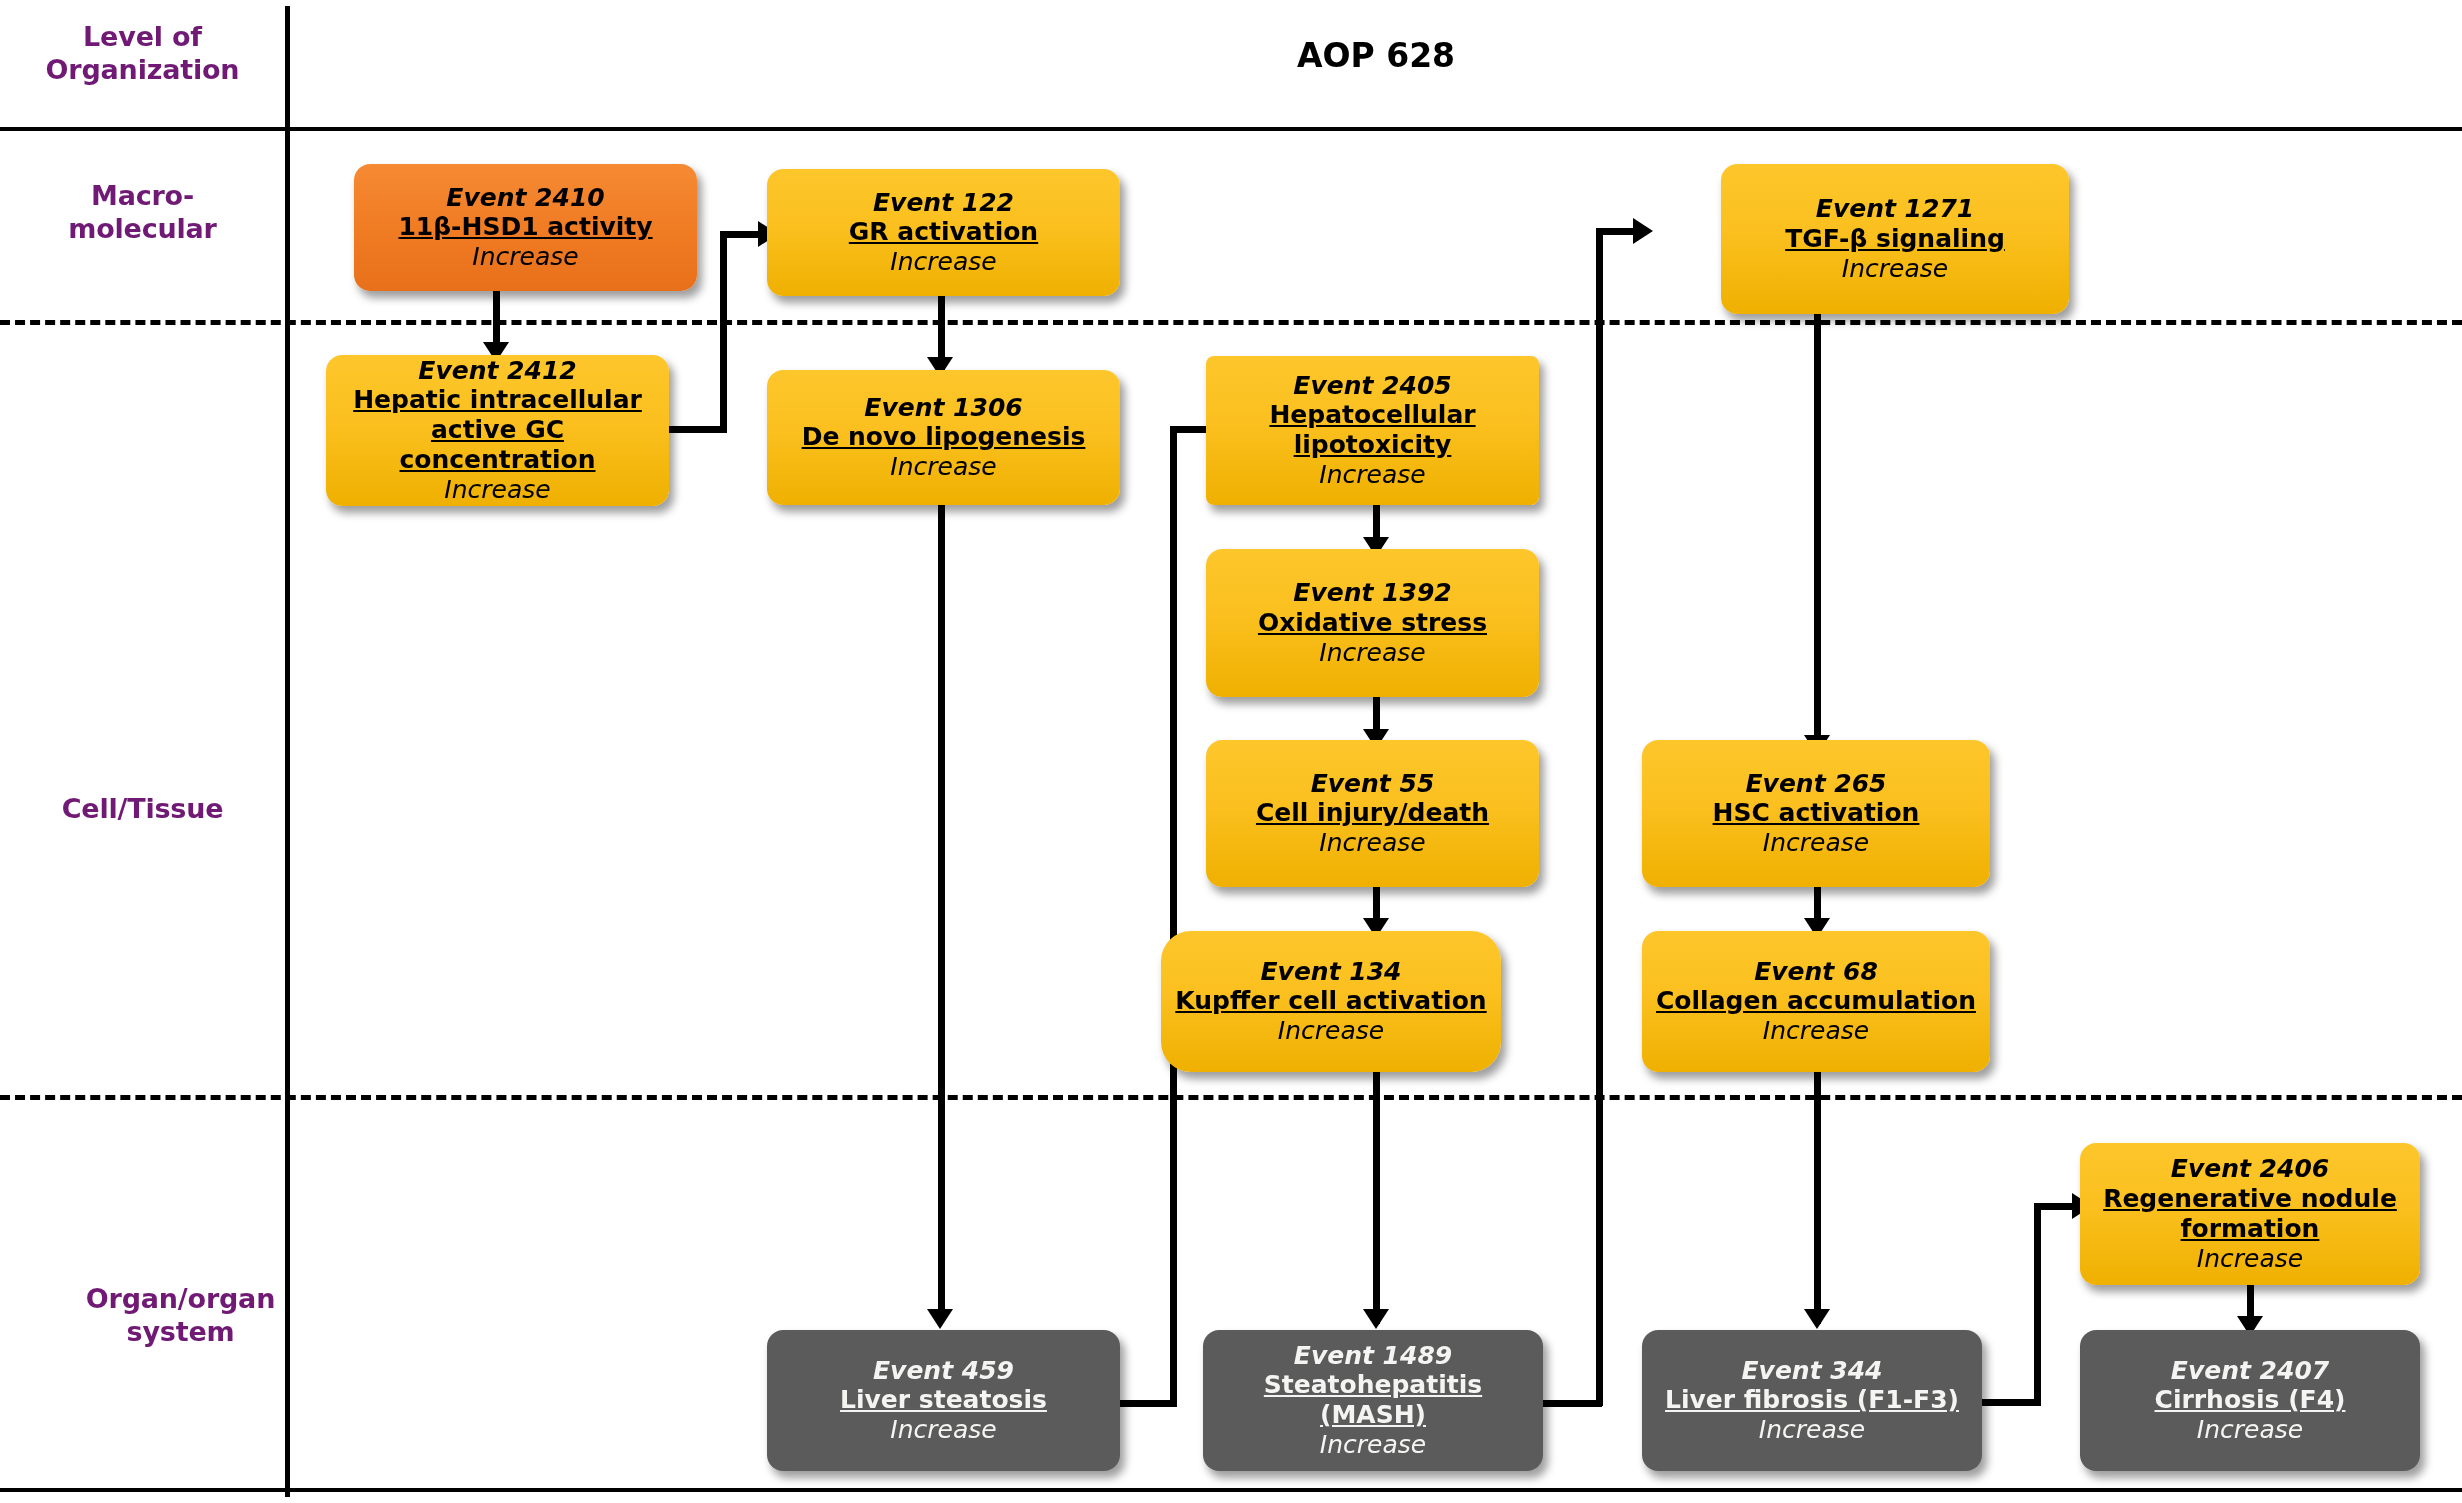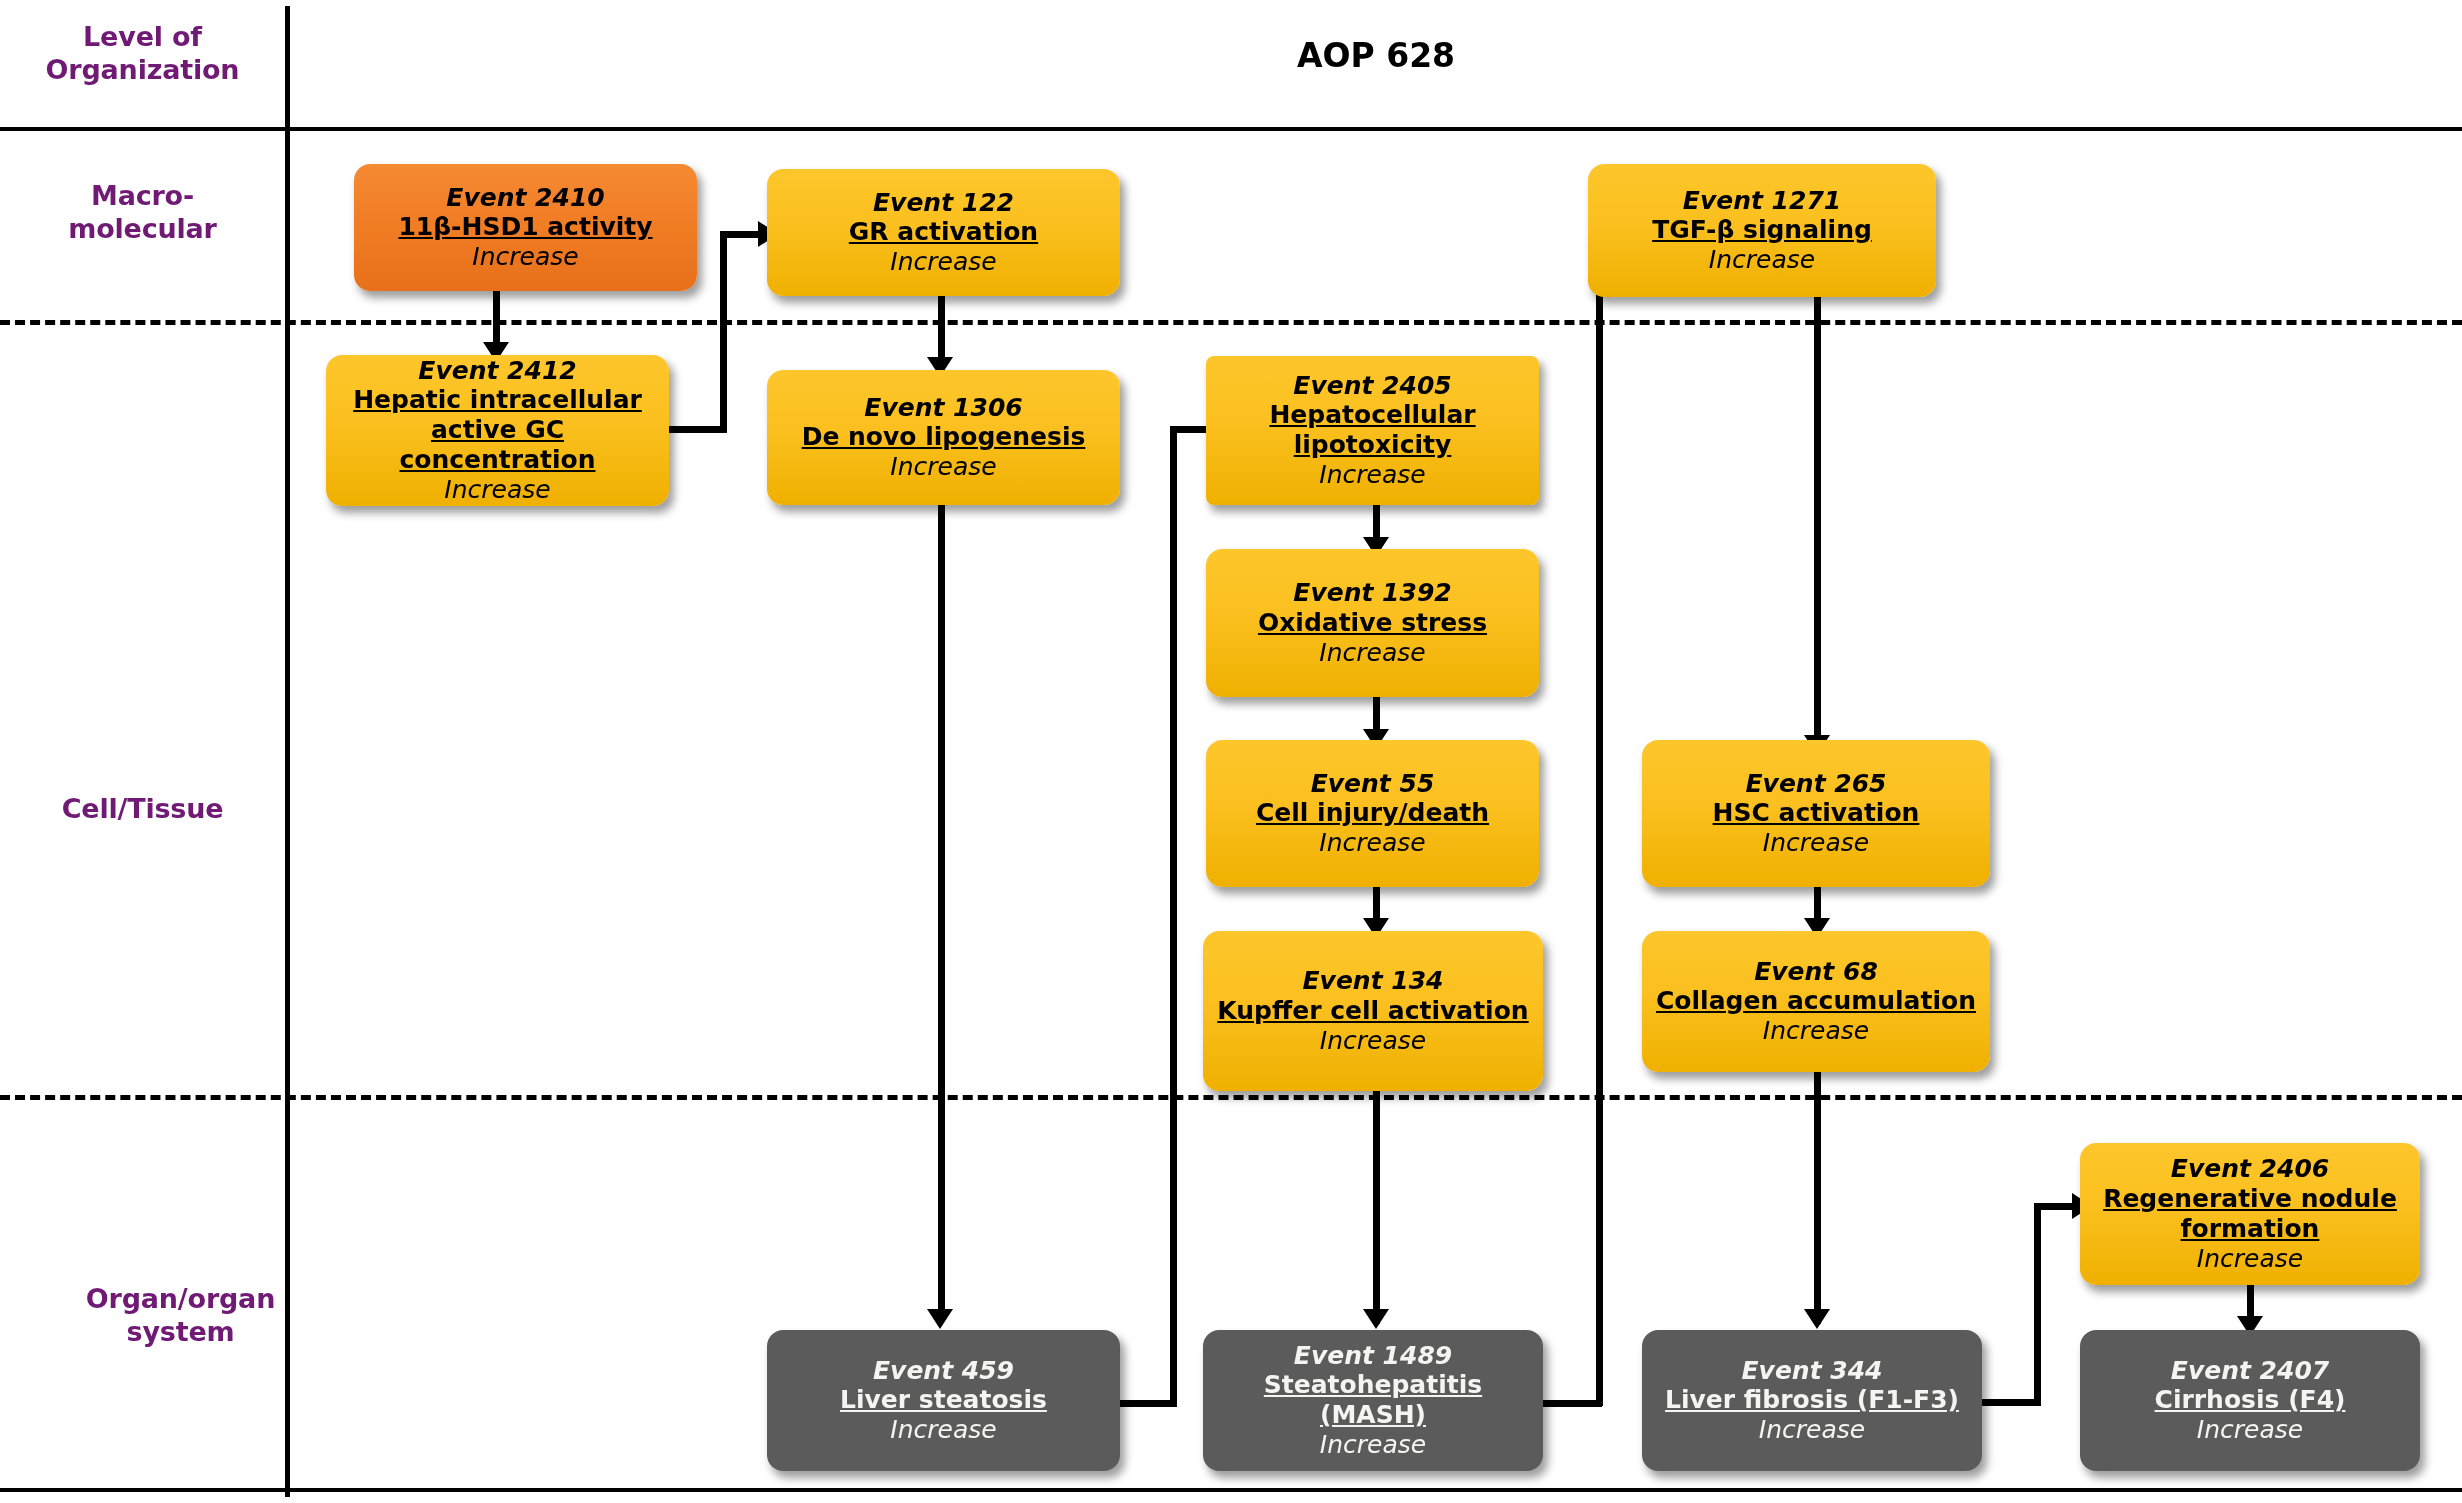--- a/index.html
+++ b/index.html
@@ -199,21 +199,21 @@
     <div class="nm">11β-HSD1 activity</div>
     <div class="dir">Increase</div>
   </div>
 
   <div class="node ke" style="left:767px; top:169px; width:353px; height:127px;">
     <div class="ev">Event 122</div>
     <div class="nm">GR activation</div>
     <div class="dir">Increase</div>
   </div>
 
-  <div class="node ke" style="left:1588px; top:164px; width:348px; height:133px;">
+  <div class="node ke" style="left:1721px; top:164px; width:348px; height:150px;">
     <div class="ev">Event 1271</div>
     <div class="nm">TGF-β signaling</div>
     <div class="dir">Increase</div>
   </div>
 
   <div class="node ke" style="left:326px; top:355px; width:343px; height:151px;">
     <div class="ev">Event 2412</div>
     <div class="nm">Hepatic intracellular</div>
     <div class="nm">active GC concentration</div>
     <div class="dir">Increase</div>
@@ -237,21 +237,21 @@
     <div class="nm">Oxidative stress</div>
     <div class="dir">Increase</div>
   </div>
 
   <div class="node ke" style="left:1206px; top:740px; width:333px; height:147px;">
     <div class="ev">Event 55</div>
     <div class="nm">Cell injury/death</div>
     <div class="dir">Increase</div>
   </div>
 
-  <div class="node ke" style="left:1203px; top:931px; width:340px; height:160px;">
+  <div class="node ke" style="left:1161px; top:931px; width:340px; height:141px;border-radius:30px;">
     <div class="ev">Event 134</div>
     <div class="nm">Kupffer cell activation</div>
     <div class="dir">Increase</div>
   </div>
 
   <div class="node ke" style="left:1642px; top:740px; width:348px; height:147px;">
     <div class="ev">Event 265</div>
     <div class="nm">HSC activation</div>
     <div class="dir">Increase</div>
   </div>

